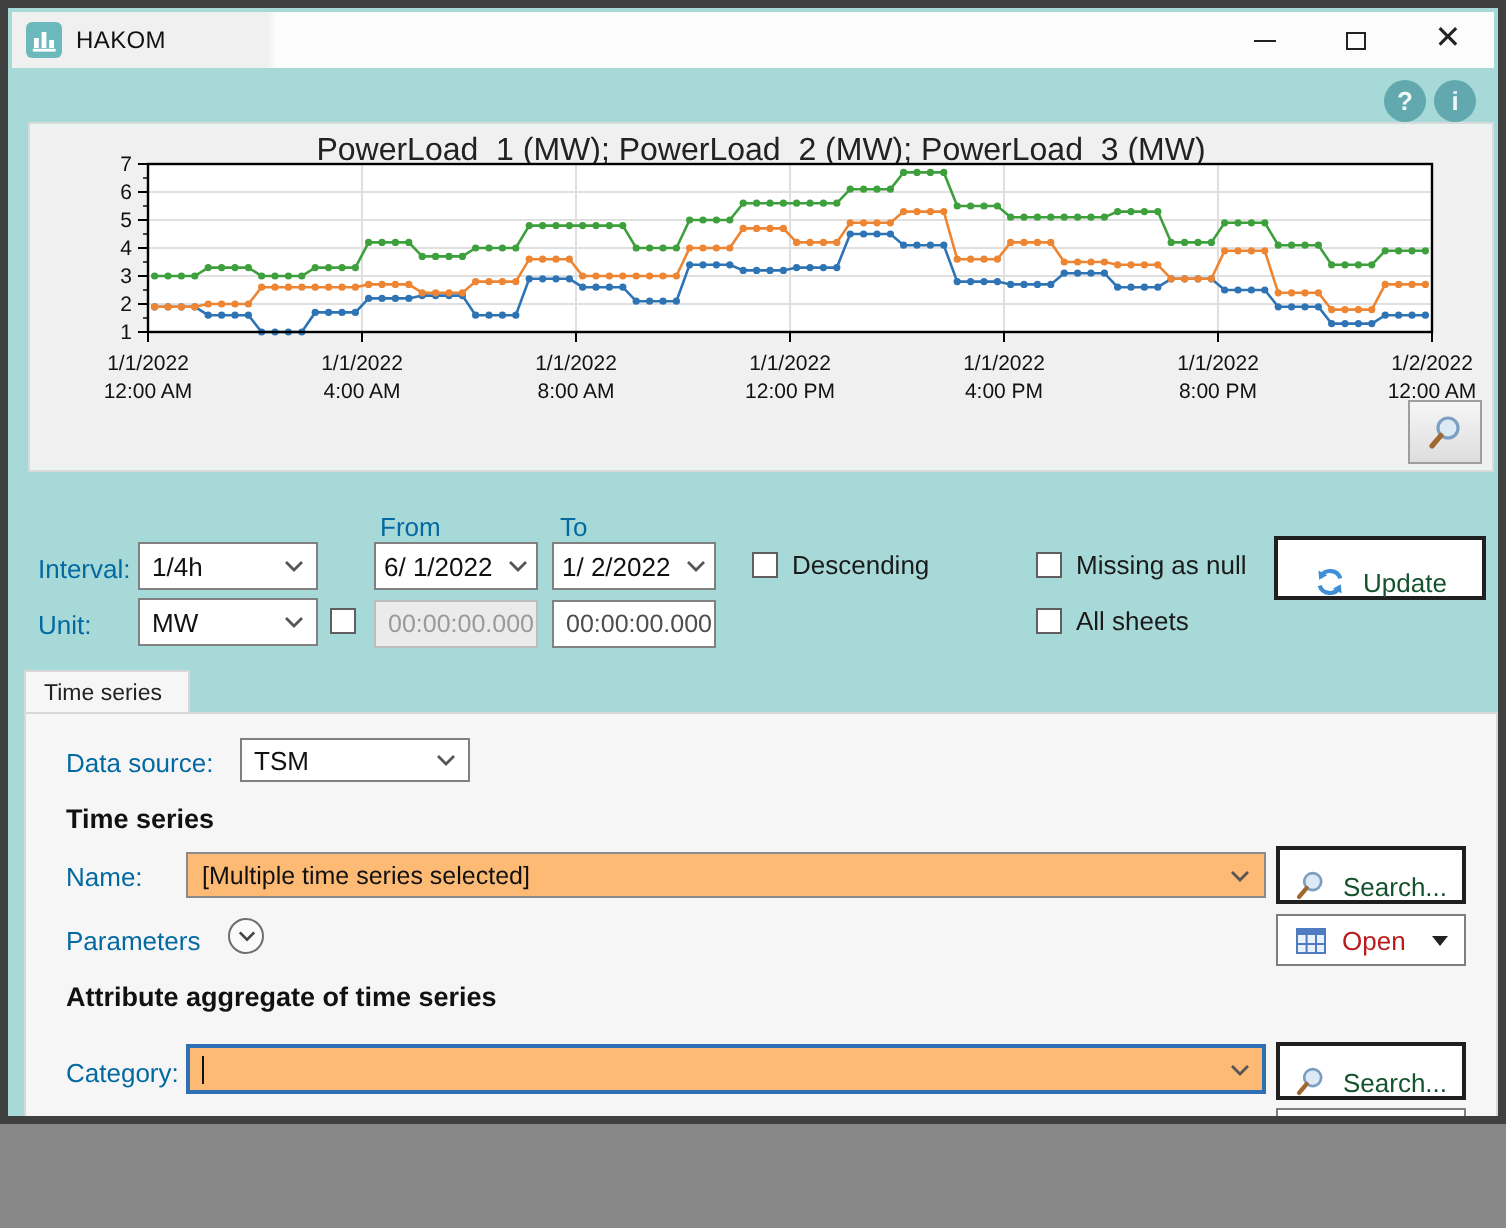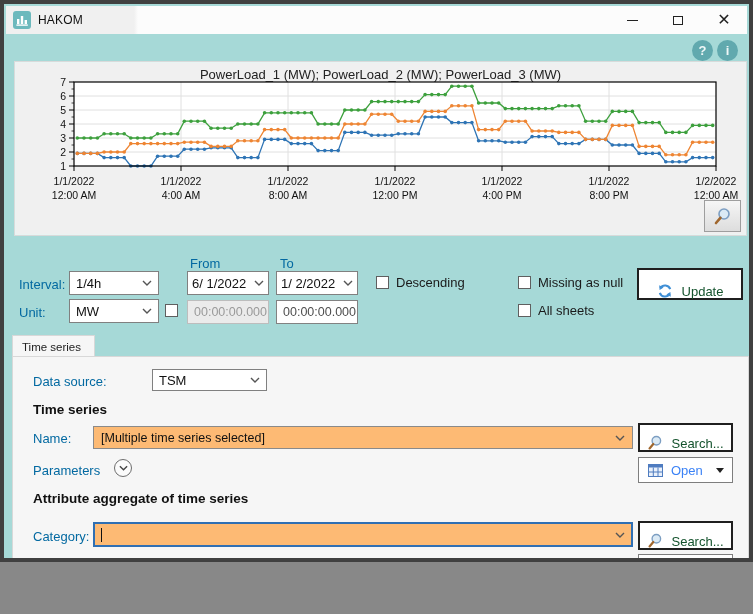--- a/index.html
+++ b/index.html
@@ -28,21 +28,21 @@
     position:absolute; width:21px; height:21px; border-radius:50%;
     background:#61a9ae; color:#eff7f7; font-size:13px; font-weight:bold;
     display:flex; align-items:center; justify-content:center;
   }
   
   .chart-panel {
     position:absolute; left:10px; top:57px; width:733px; height:175px;
     background:#f0f0f0; border:1px solid #dadada;
     box-shadow:0 0 0 1px #e9f4f3 inset;
   }
-  .chart-title { position:absolute; top:5px; left:0; width:100%; text-align:center; font-size:13px; color:#222; }
+  .chart-title { position:absolute; top:5px; left:0; width:100%; text-align:center; font-size:16px; color:#222; }
   .chart-svg { position:absolute; left:1px; top:16px; }
   .zoom-btn {
     position:absolute; right:5px; bottom:3px; width:37px; height:32px;
     background:linear-gradient(#f6f6f6,#dddddd); border:1px solid #9e9e9e;
     display:flex; align-items:center; justify-content:center;
   }
   
   .lbl { position:absolute; font-size:13px; color:#0369a1; white-space:nowrap; }
   .sel {
     position:absolute; height:24px; background:#fff; border:1px solid #808080;
@@ -57,21 +57,21 @@
   .cb-row { position:absolute; display:flex; align-items:center; gap:7px; font-size:13px; }
   .cb { width:13px; height:13px; background:#fff; border:1px solid #5f5f5f; flex:0 0 auto; }
   .cb-alone { position:absolute; width:13px; height:13px; background:#fff; border:1px solid #5f5f5f; }
   .btn-default {
     position:absolute; background:#fff; border:1px solid #1f1f1f;
     box-shadow:0 0 0 1px #1f1f1f inset;
     display:flex; align-items:flex-end; justify-content:center; gap:9px; font-size:13px; color:#14532d;
   }
   .btn-plain {
     position:absolute; background:#fff; border:1px solid #7e7e7e;
-    display:flex; align-items:center; font-size:13px; color:#3b82f6;
+    display:flex; align-items:center; font-size:13px; color:#b91c1c;
   }
   
   .tab {
     position:absolute; left:8px; top:331px; width:83px; height:22px;
     background:#f6f6f6; border:1px solid #d8d8d8; border-bottom:none;
     font-size:11.5px; color:#222; display:flex; align-items:center; padding-left:9px;
   }
   .tab-panel {
     position:absolute; left:8px; top:352px; width:737px; height:245px;
     background:#f6f6f6; border:1px solid #d8d8d8;
@@ -542,21 +542,21 @@
     </svg>
     <span>Update</span>
   </div>
 
   <div class="tab">
     <span>Time series</span>
   </div>
   <div class="tab-panel">
 
     <span class="lbl" style="left:20px; top:17px;">Data source:</span>
-    <div class="sel" style="left:107px; top:12px; width:115px; height:22px;margin-left:32px;">
+    <div class="sel" style="left:107px; top:12px; width:115px; height:22px;">
       <span>TSM</span>
       <svg class="chev" width="10" height="6" viewBox="0 0 10 6">
           <polyline points="1,1 5,5 9,1" fill="none" stroke="#555" stroke-width="1.4"></polyline>
         </svg>
     </div>
 
     <span class="heading" style="left:20px; top:45px;">Time series</span>
 
     <span class="lbl" style="left:20px; top:74px;">Name:</span>
     <div class="combo" style="left:80px; top:69px; width:540px;">

